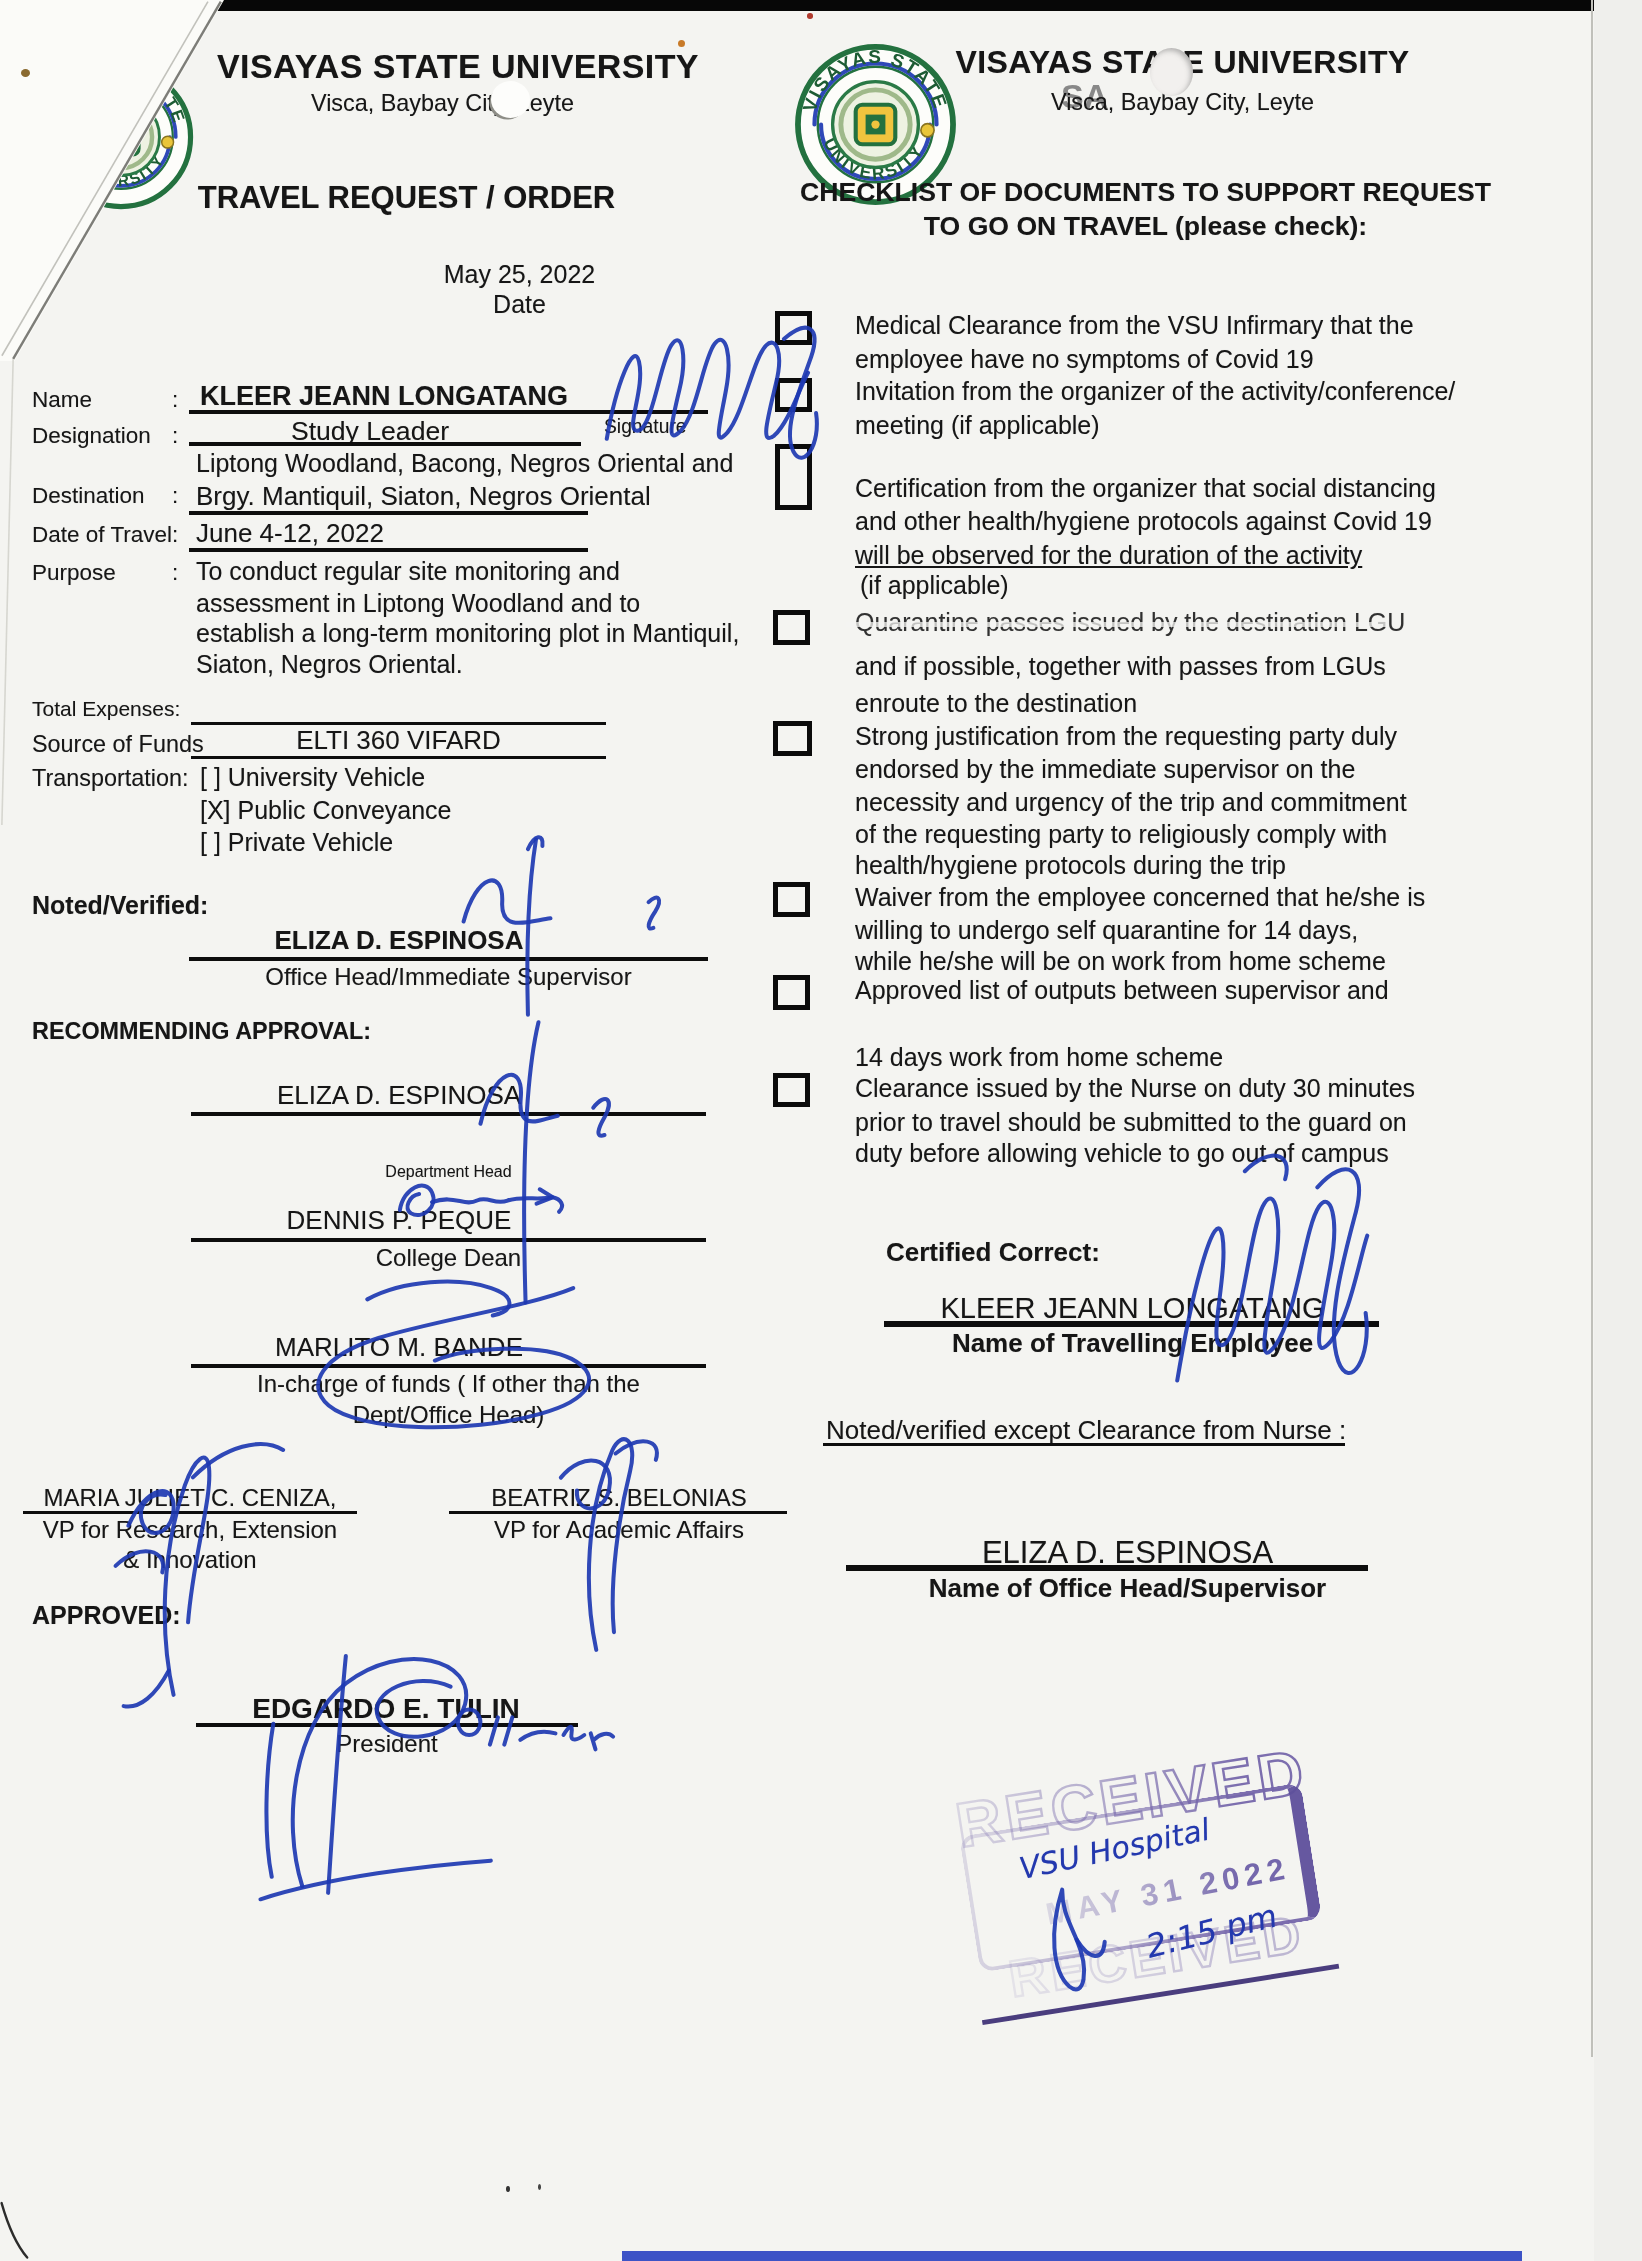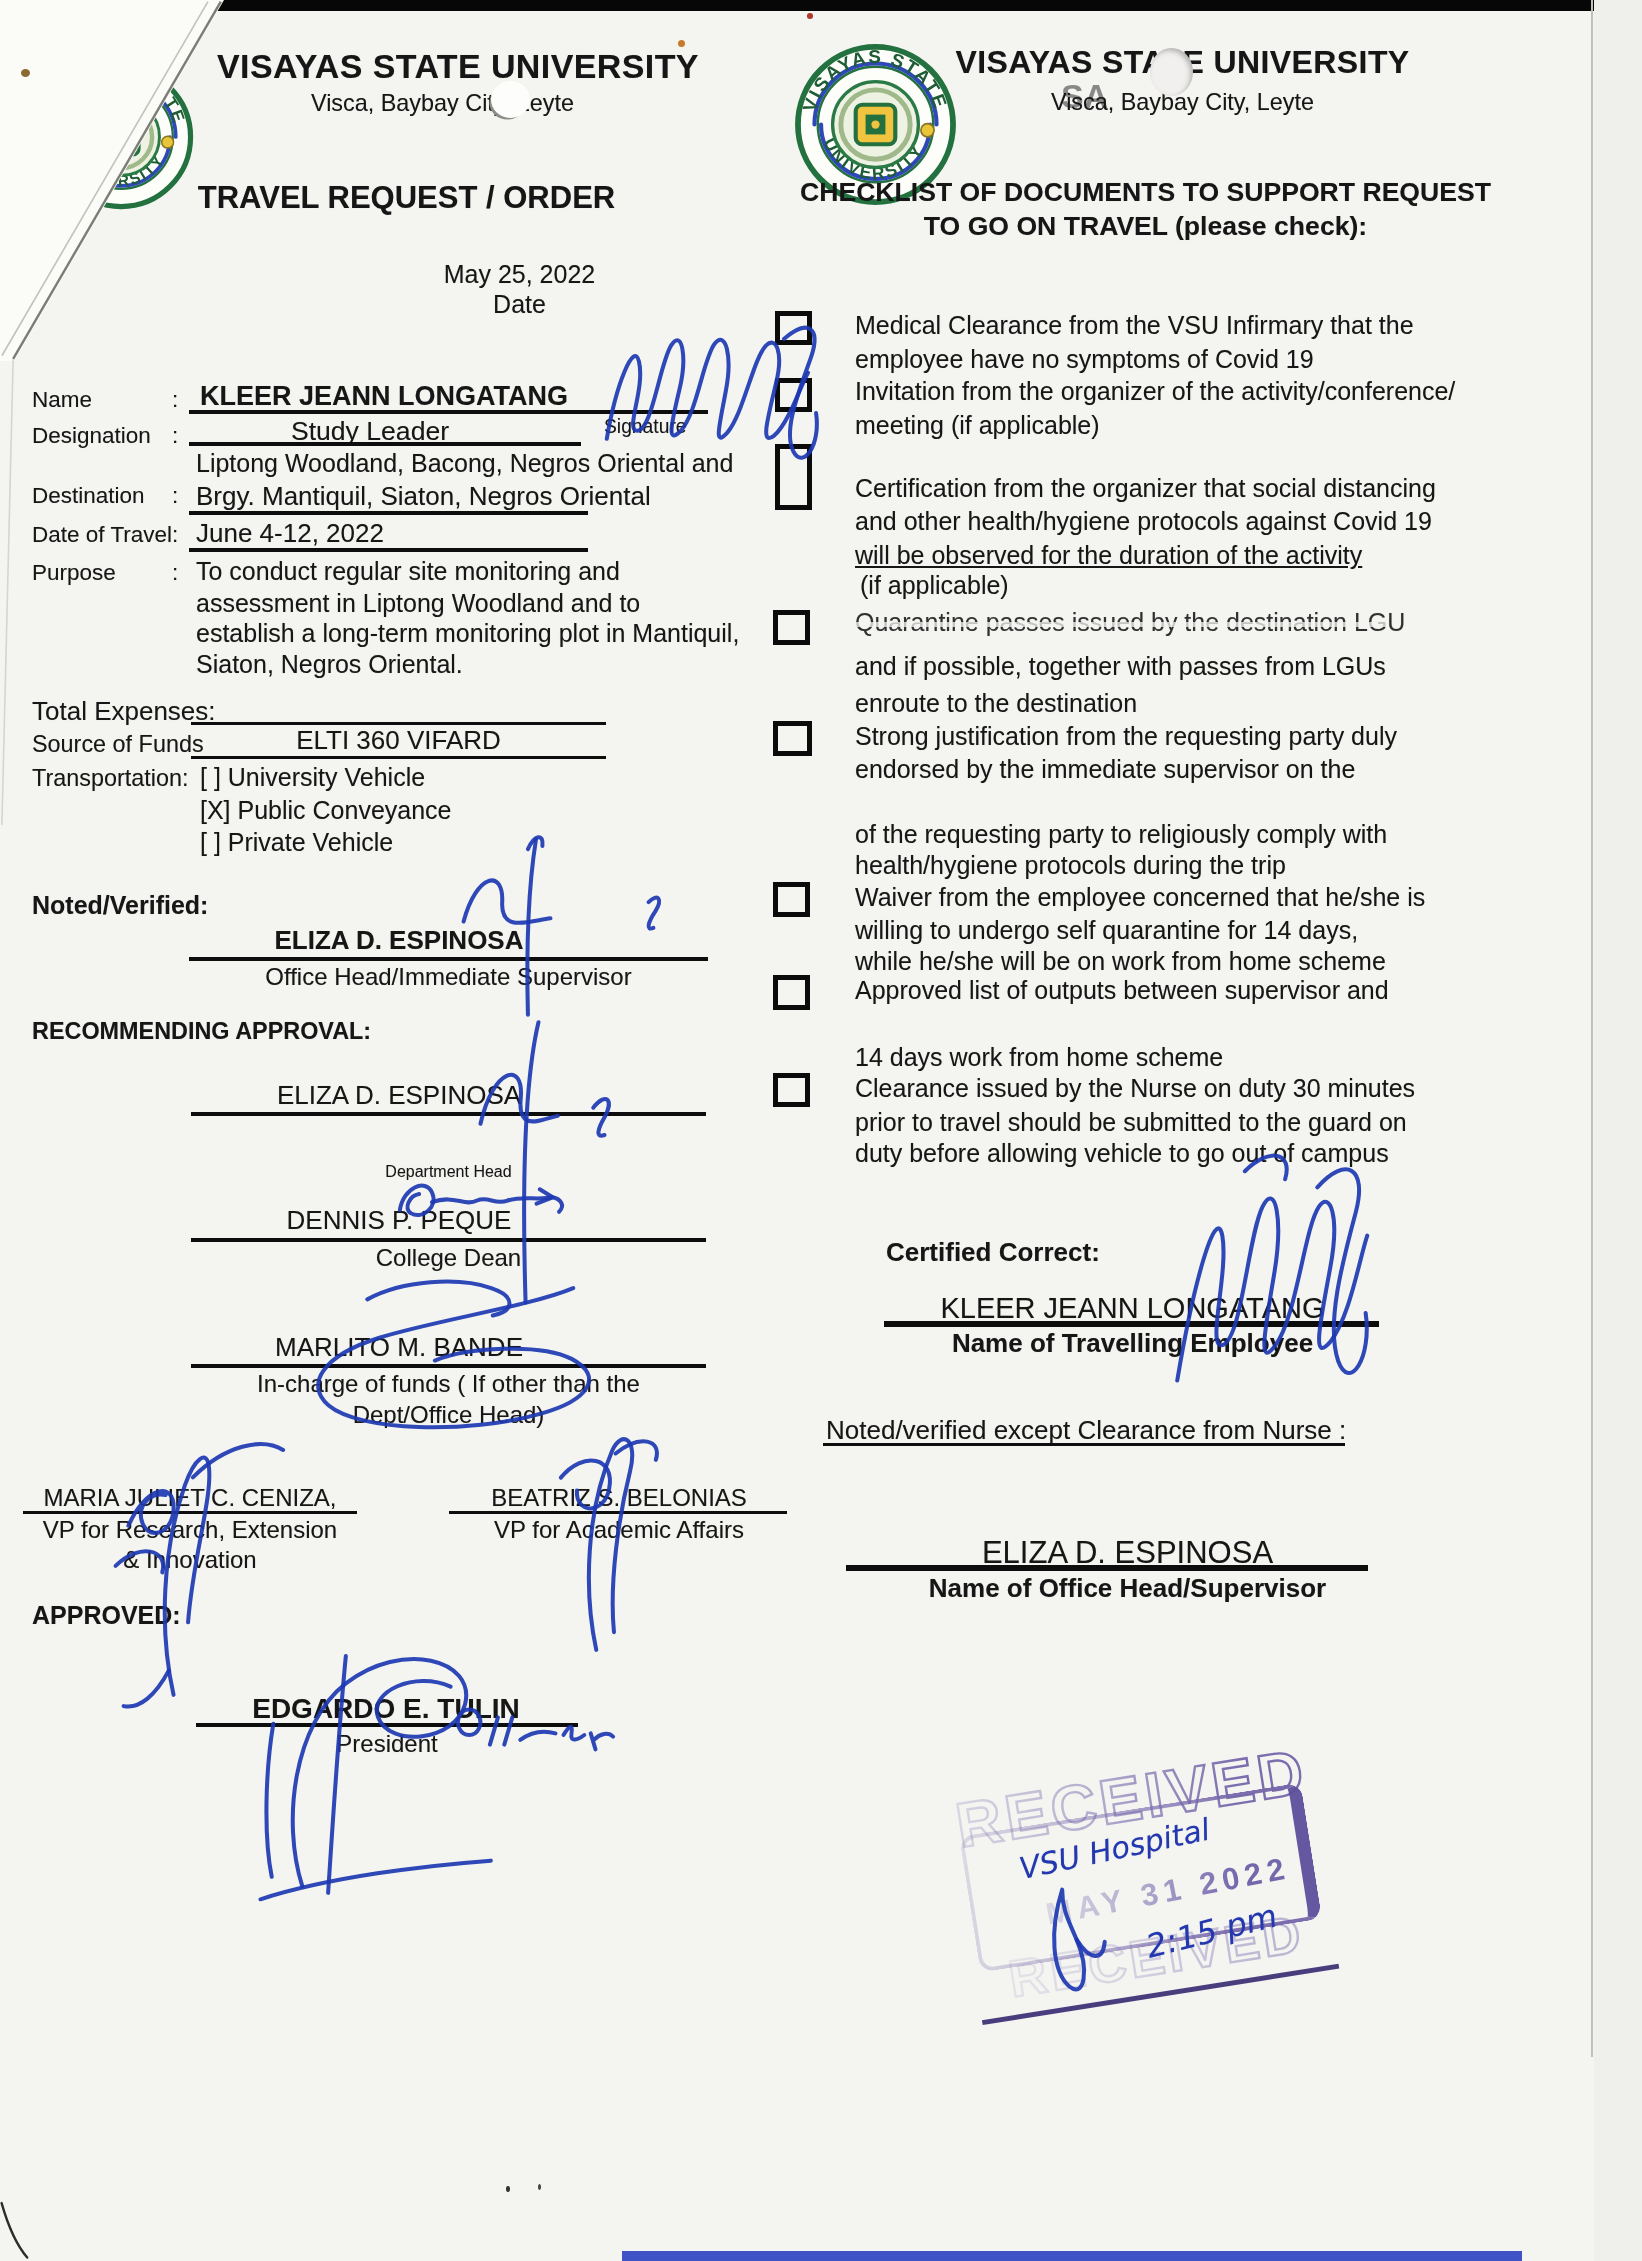--- a/index.html
+++ b/index.html
@@ -89,21 +89,21 @@
   <div class="t" style="left:196px;top:519px;font-size:26px;">June 4-12, 2022</div>
   <div class="ln" style="left:189px;top:548px;width:399px;"></div>
 
   <div class="t" style="left:32px;top:560px;font-size:22.5px;">Purpose</div>
   <div class="t" style="left:172px;top:560px;font-size:22.5px;">:</div>
   <div class="t" style="left:196px;top:557px;font-size:25px;">To conduct regular site monitoring and</div>
   <div class="t" style="left:196px;top:589px;font-size:25px;">assessment in Liptong Woodland and to</div>
   <div class="t" style="left:196px;top:619px;font-size:25px;">establish a long-term monitoring plot in Mantiquil,</div>
   <div class="t" style="left:196px;top:650px;font-size:25px;">Siaton, Negros Oriental.</div>
 
-  <div class="t" style="left:32px;top:697px;font-size:26px;">Total Expenses:</div>
+  <div class="t" style="left:32px;top:697px;font-size:21px;">Total Expenses:</div>
   <div class="t" style="left:197px;top:694px;font-size:23.4px;"></div>
   <div class="ln" style="left:191px;top:722px;width:415px;height:3.2px;"></div>
   <div class="t" style="left:32px;top:731px;font-size:23.4px;">Source of Funds</div>
   <div class="t ctr" style="left:197px;top:726px;width:403px;font-size:26px;">ELTI 360 VIFARD</div>
   <div class="ln" style="left:191px;top:756px;width:415px;height:3.2px;"></div>
   <div class="t" style="left:32px;top:765px;font-size:23.4px;">Transportation:</div>
   <div class="t" style="left:200px;top:763px;font-size:25px;">[ ] University Vehicle</div>
   <div class="t" style="left:200px;top:796px;font-size:25px;">[X] Public Conveyance</div>
   <div class="t" style="left:200px;top:828px;font-size:25px;">[ ] Private Vehicle</div>
 
@@ -179,20 +179,21 @@
   <div class="t" style="left:855px;top:411px;font-size:25px;">meeting (if applicable)</div>
   <div class="t" style="left:855px;top:474px;font-size:25px;">Certification from the organizer that social distancing</div>
   <div class="t" style="left:855px;top:507px;font-size:25px;">and other health/hygiene protocols against Covid 19</div>
   <div class="t" style="left:855px;top:541px;font-size:25px;text-decoration:underline;">will be observed for the duration of the activity</div>
   <div class="t" style="left:860px;top:571px;font-size:25px;">(if applicable)</div>
   <div class="t" style="left:855px;top:608px;font-size:25px;opacity:.88;">Quarantine passes issued by the destination LGU</div>
   <div class="t" style="left:855px;top:652px;font-size:25px;">and if possible, together with passes from LGUs</div>
   <div class="t" style="left:855px;top:689px;font-size:25px;">enroute to the destination</div>
   <div class="t" style="left:855px;top:722px;font-size:25px;">Strong justification from the requesting party duly</div>
   <div class="t" style="left:855px;top:755px;font-size:25px;">endorsed by the immediate supervisor on the</div>
+  <div class="t" style="left:855px;top:788px;font-size:25px;">necessity and urgency of the trip and commitment</div>
   <div class="t" style="left:855px;top:820px;font-size:25px;">of the requesting party to religiously comply with</div>
   <div class="t" style="left:855px;top:851px;font-size:25px;">health/hygiene protocols during the trip</div>
   <div class="t" style="left:855px;top:883px;font-size:25px;">Waiver from the employee concerned that he/she is</div>
   <div class="t" style="left:855px;top:916px;font-size:25px;">willing to undergo self quarantine for 14 days,</div>
   <div class="t" style="left:855px;top:976px;font-size:25px;">Approved list of outputs between supervisor and</div>
   <div class="t" style="left:855px;top:947px;font-size:25px;">while he/she will be on work from home scheme</div>
   <div class="t" style="left:855px;top:1043px;font-size:25px;">14 days work from home scheme</div>
   <div class="t" style="left:855px;top:1074px;font-size:25px;">Clearance issued by the Nurse on duty 30 minutes</div>
   <div class="t" style="left:855px;top:1108px;font-size:25px;">prior to travel should be submitted to the guard on</div>
   <div class="t" style="left:855px;top:1139px;font-size:25px;">duty before allowing vehicle to go out of campus</div>

